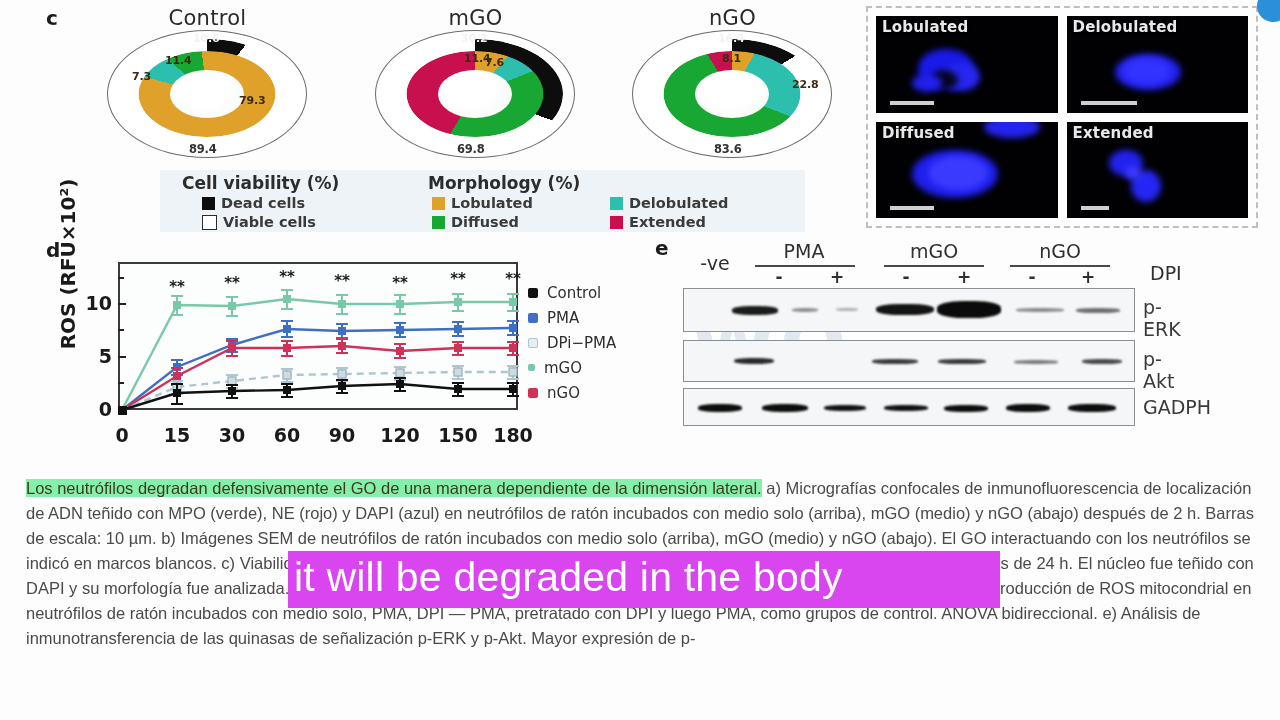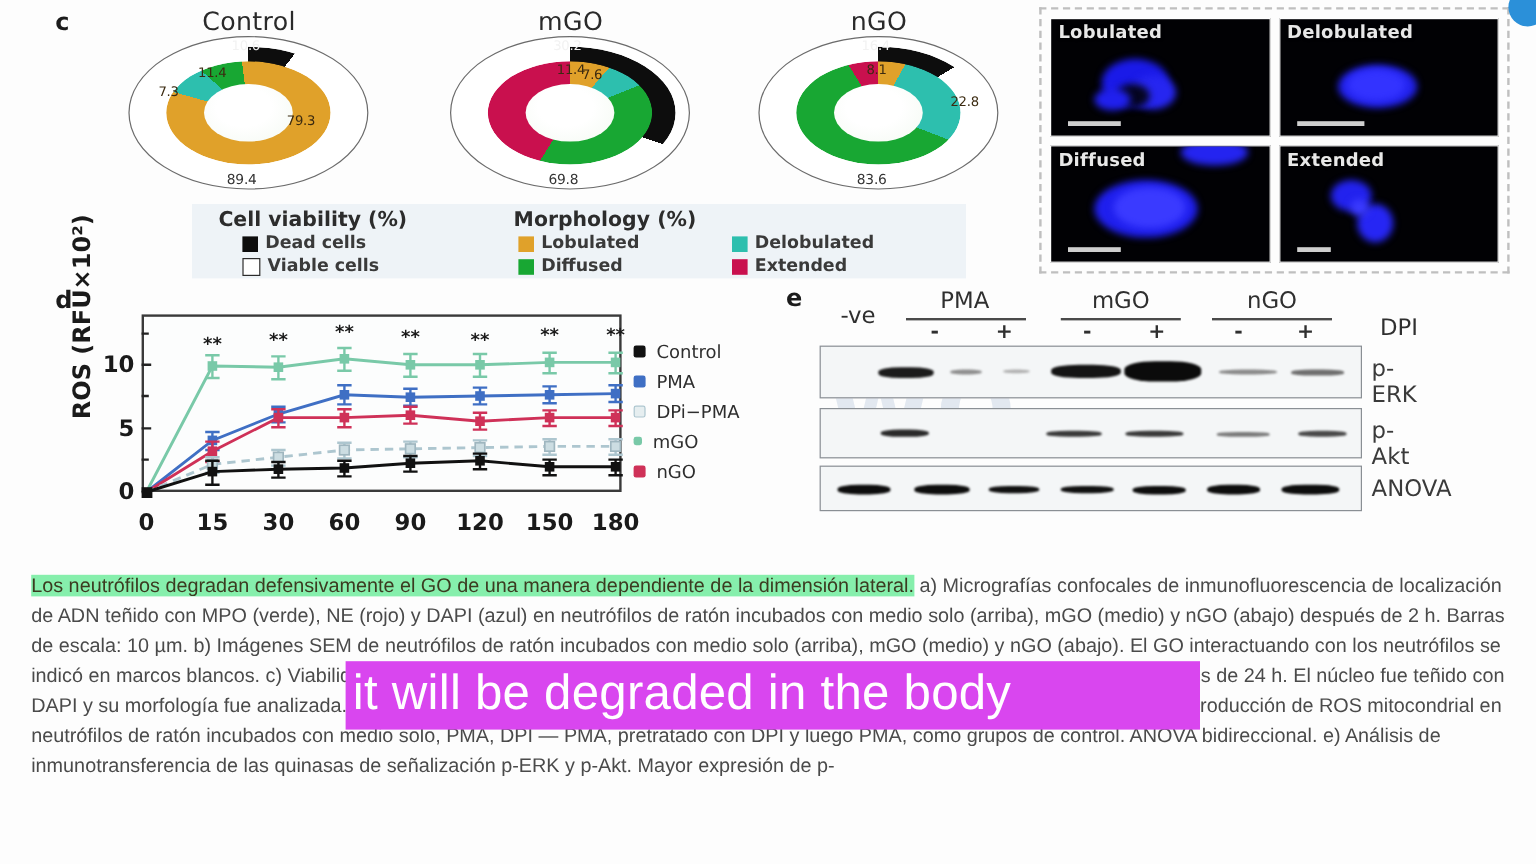--- a/index.html
+++ b/index.html
@@ -32,21 +32,21 @@
   .pie{position:absolute;left:0;top:0;width:100%;height:100%;border-radius:50%;}
   .hole-mid{
     position:absolute;left:50%;top:50%;transform:translate(-50%,-50%);
     width:137px;height:86px;border-radius:50%;overflow:hidden;
   }
   .hole-in{
     position:absolute;left:50%;top:50%;transform:translate(-50%,-50%);
     width:74px;height:48px;border-radius:50%;
     background:radial-gradient(ellipse at 45% 40%,#ffffff 40%,#f3f9f1 100%);
   }
-  .dlabel{position:absolute;font-size:11px;font-weight:normal;font-family:"DejaVu Sans",sans-serif;
+  .dlabel{position:absolute;font-size:11px;font-weight:bold;font-family:"DejaVu Sans",sans-serif;
           letter-spacing:-.2px;white-space:nowrap;}
   .dlabel.onblack{color:#f2f2f2;}
   .dlabel.ondark{color:#3b2a10;}
   .dlabel.outer{color:#333;font-size:11.5px;}
 
   
   #c-legend{
     position:absolute;left:160px;top:170px;width:645px;height:62px;
     background:#eef3f7;
   }
@@ -555,21 +555,21 @@
 
     <div class="blot-box" style="top:118px;height:38px;">
       <span class="band" style="left:14px;top:15px;width:44px;height:8px;background:#0d0d0d;"></span>
       <span class="band" style="left:78px;top:15px;width:46px;height:8px;background:#0d0d0d;"></span>
       <span class="band" style="left:140px;top:16px;width:42px;height:6px;background:#111;"></span>
       <span class="band" style="left:200px;top:16px;width:44px;height:6px;background:#111;"></span>
       <span class="band" style="left:260px;top:16px;width:44px;height:7px;background:#0d0d0d;"></span>
       <span class="band" style="left:322px;top:15px;width:44px;height:8px;background:#0d0d0d;"></span>
       <span class="band" style="left:384px;top:15px;width:48px;height:8px;background:#0d0d0d;"></span>
     </div>
-    <div class="blot-name" style="top:126px;">ANOVA</div>
+    <div class="blot-name" style="top:126px;">GADPH</div>
   </div>
 
   <div id="caption">
     <p><span class="hl">Los neutrófilos degradan defensivamente el GO de una manera dependiente de la dimensión lateral.</span><span> a) Micrografías confocales de inmunofluorescencia de localización de ADN teñido con MPO (verde), NE (rojo) y DAPI (azul) en neutrófilos de ratón incubados con medio solo (arriba), mGO (medio) y nGO (abajo) después de 2 h. Barras de escala: 10 µm. b) Imágenes SEM de neutrófilos de ratón incubados con medio solo (arriba), mGO (medio) y nGO (abajo). El GO interactuando con los neutrófilos se indicó en marcos blancos. c) Viabilidad y morfología de neutrófilos incubados con medio solo, mGO (medio) y nGO (derecha) después de 24 h. El núcleo fue teñido con DAPI y su morfología fue analizada. La viabilidad de los neutrófilos se midió mediante el ensayo de exclusión de azul de tripano. d) Producción de ROS mitocondrial en neutrófilos de ratón incubados con medio solo, PMA, DPI — PMA, pretratado con DPI y luego PMA, como grupos de control. ANOVA bidireccional. e) Análisis de inmunotransferencia de las quinasas de señalización p-ERK y p-Akt. Mayor expresión de p-</span></p>
   </div>
 
   <div id="subtitle">
     <div>it will be degraded in the body</div>
   </div>
 

